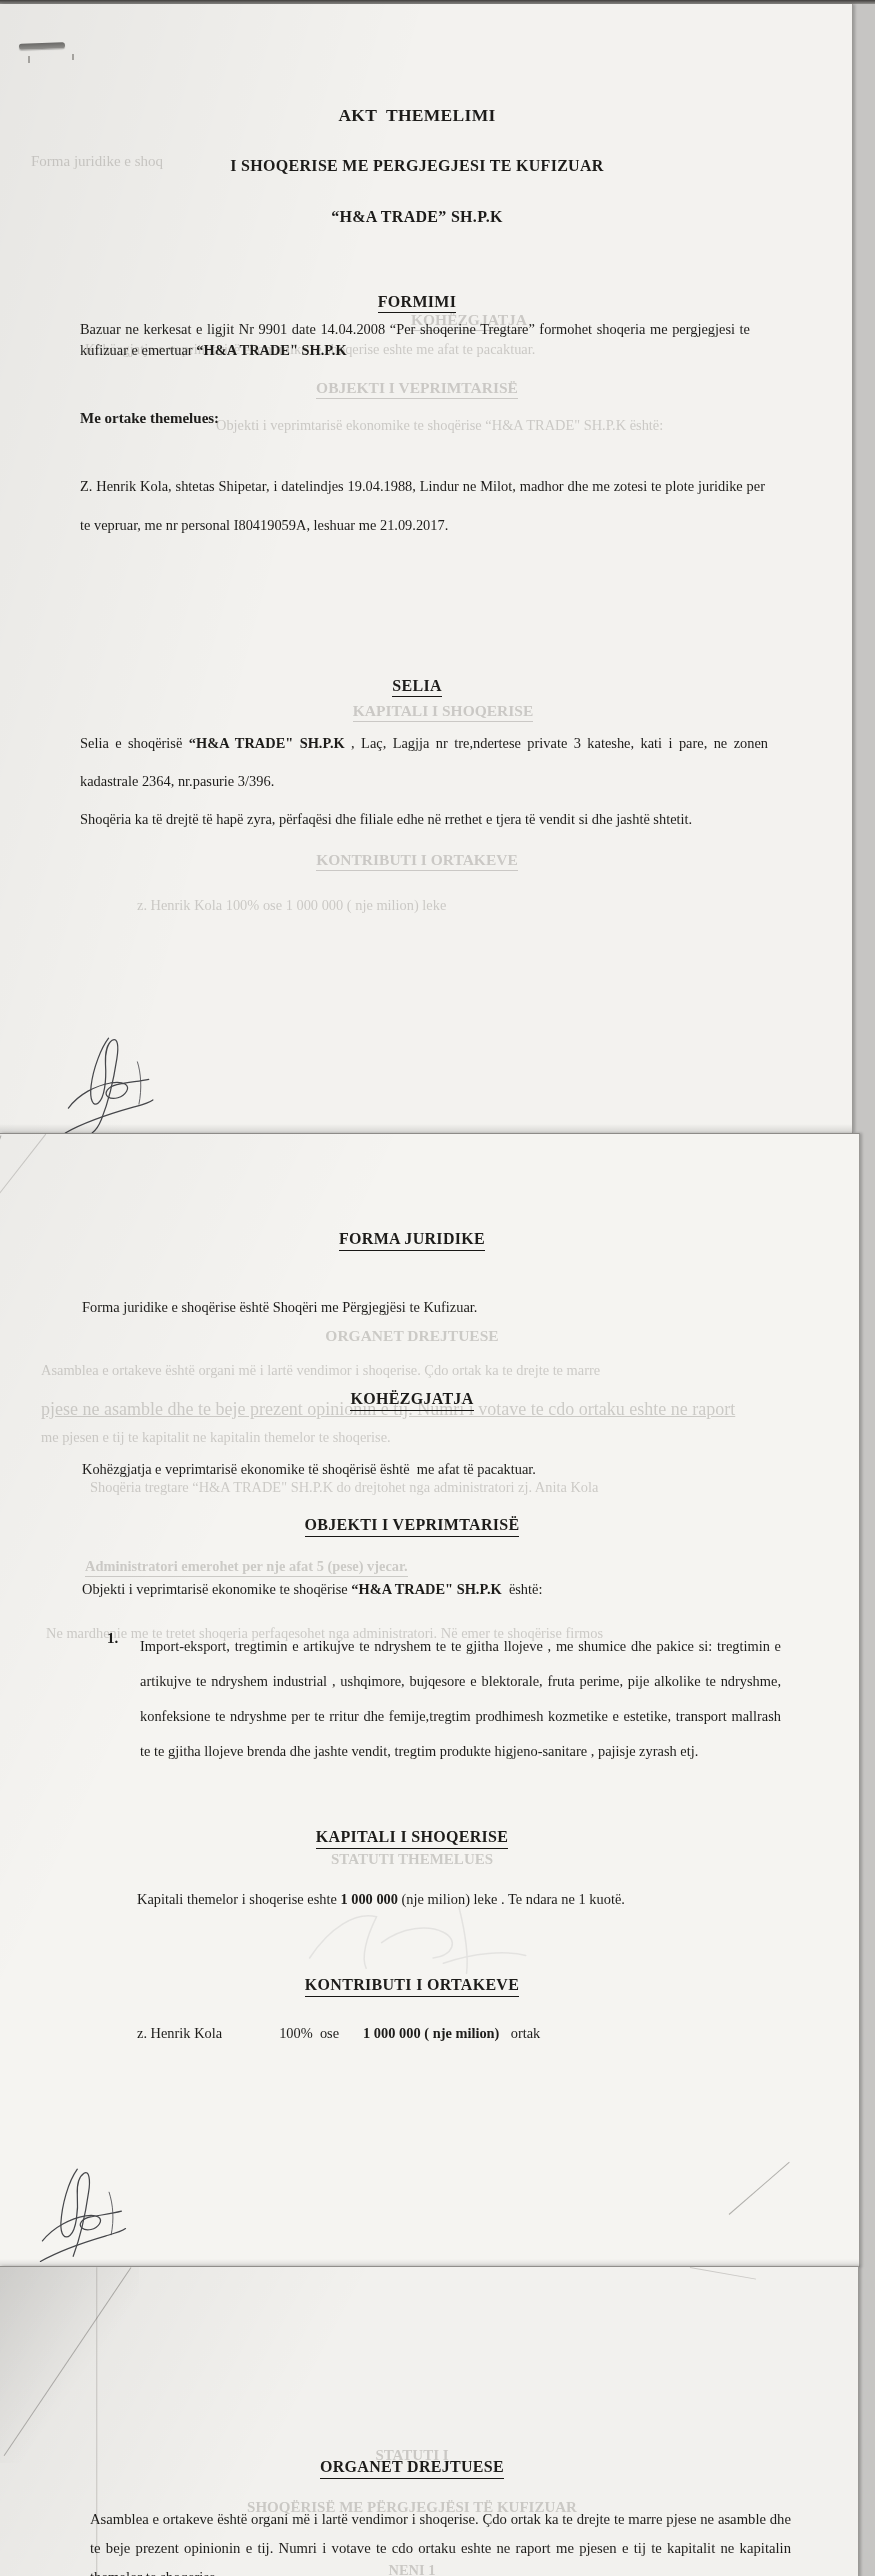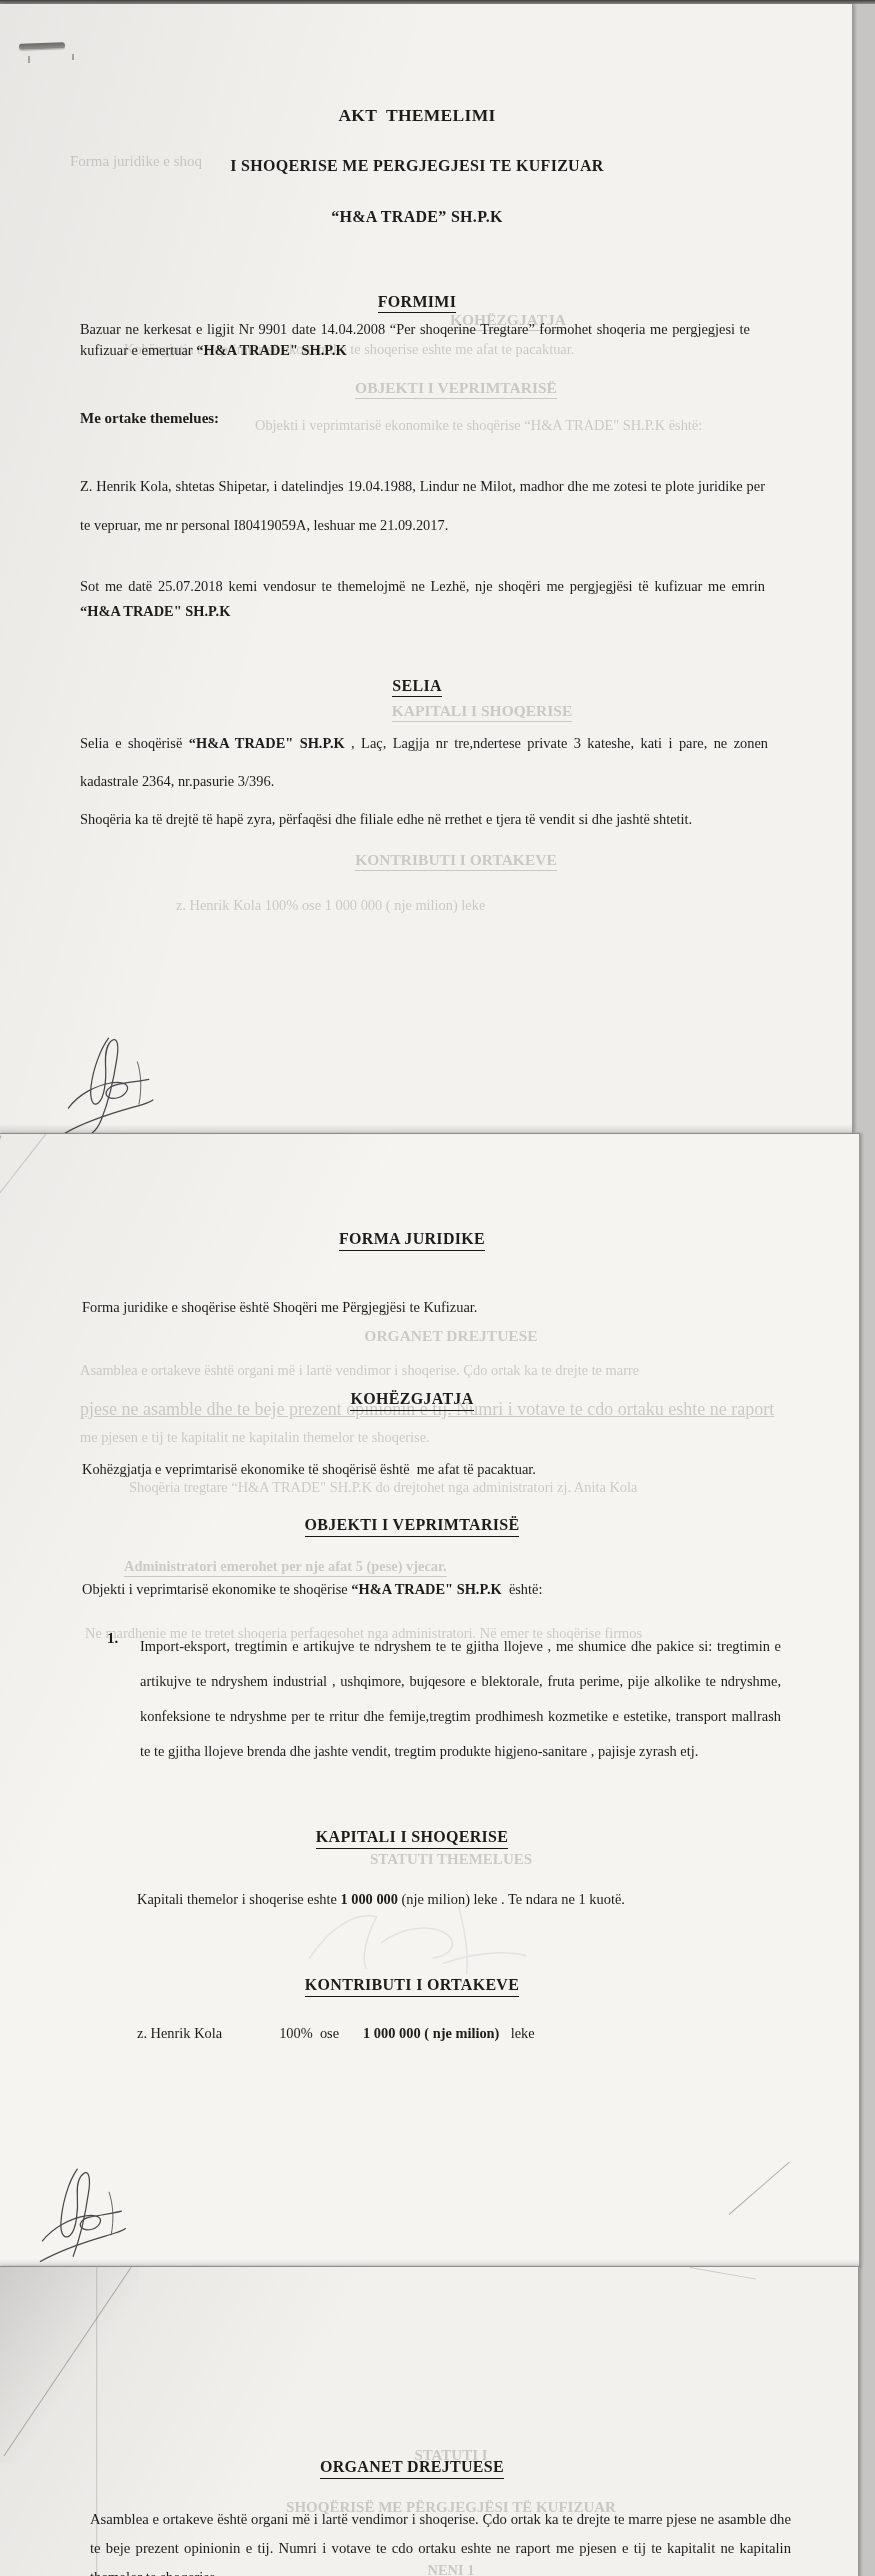--- a/index.html
+++ b/index.html
@@ -27,21 +27,21 @@
   .h    { font-weight:bold; font-size:16px; letter-spacing:0.3px; white-space:pre-wrap; }
   .h-xl { font-size:17.5px; }
   .u    { border-bottom:1.5px solid #181715; padding-bottom:1.5px; display:inline-block; line-height:1.15; }
   .body28 { font-size:14.4px; }
   .just { text-align:justify; }
   .pre  { white-space:pre-wrap; }
   .nowrap { white-space:nowrap; }
   b { font-weight:bold; }
 
   
-  .ghost   { color:#8f8c87; opacity:.40; filter:blur(0.3px); z-index:1;margin-left:39px; }
+  .ghost   { color:#8f8c87; opacity:.40; filter:blur(0.3px); z-index:1; }
   .ghost-u { border-bottom:1px solid currentColor; padding-bottom:1px; display:inline-block; }
   .ink { z-index:2; }
 
   
   .staple { position:absolute; left:18.5px; top:39px; width:46px; height:5.7px;
             background:linear-gradient(#6a6967,#908f8c); border-radius:2.6px;
             transform:rotate(-2deg); box-shadow:0 1px 1px rgba(0,0,0,.25); }
   .staple-tick { position:absolute; background:#a4a29e; }
   .crease { position:absolute; background:rgba(120,118,114,.55); height:1px; transform-origin:left center; }
   .crease-soft { position:absolute; background:rgba(100,98,95,.28); height:0.5px; transform-origin:left center; }
@@ -76,21 +76,20 @@
     <div class="tb ghost nowrap" style="left:85px; top:336px; font-size:14.4px;">Kohëzgjatja e veprimtarisë ekonomike te shoqerise eshte  me afat te pacaktuar.</div>
 
     <div class="tb ghost center" style="left:36px; top:374px; width:762px; font-size:15.5px; font-weight:bold;"><span class="ghost-u">OBJEKTI I VEPRIMTARISË</span></div>
 
     <div class="tb ghost nowrap" style="left:216px; top:412px; font-size:14.4px;">Objekti i veprimtarisë ekonomike te shoqërise “H&amp;A TRADE" SH.P.K  është:</div>
 
     <div class="tb body28 ink" style="left:80px; top:405px; font-weight:bold; font-size:15px;">Me ortake themelues:</div>
 
     <div class="tb body28 just ink" style="left:80px; top:463px; width:685px; line-height:39px;">Z. Henrik Kola, shtetas Shipetar, i datelindjes 19.04.1988, Lindur ne Milot, madhor  dhe me zotesi te plote juridike per te vepruar,  me nr personal I80419059A, leshuar me 21.09.2017.</div>
 
-    <div class="tb body28 just ink" style="left:80px; top:570px; width:685px; line-height:25px;"><span>Sot me datë 25.07.2018 kemi vendosur te themelojmë ne Lezhë, nje shoqëri me pergjegjësi të kufizuar me emrin </span><b>“H&amp;A TRADE" SH.P.K</b></div>
 
     <div class="tb center ink" style="left:36px; top:673px; width:762px;"><span class="h u">SELIA</span></div>
 
     <div class="tb ghost center" style="left:62px; top:697px; width:762px; font-size:15.5px; font-weight:bold;"><span class="ghost-u">KAPITALI I SHOQERISE</span></div>
 
     <div class="tb body28 just ink" style="left:80px; top:720px; width:688px; line-height:38px;"><span>Selia e shoqërisë </span><b>“H&amp;A TRADE" SH.P.K</b><span> , Laç, Lagjja nr tre,ndertese private 3 kateshe, kati i pare, ne zonen kadastrale 2364, nr.pasurie 3/396.</span></div>
 
     <div class="tb body28 just ink" style="left:80px; top:796px; width:688px; line-height:39px;">Shoqëria ka të drejtë të hapë zyra, përfaqësi dhe filiale edhe në rrethet e tjera të vendit si dhe jashtë shtetit.</div>
 
     <div class="tb ghost center" style="left:36px; top:846px; width:762px; font-size:15.5px; font-weight:bold;"><span class="ghost-u">KONTRIBUTI I ORTAKEVE</span></div>
@@ -150,21 +149,21 @@
       <g fill="none" stroke="#6a6a6e" stroke-width="3" stroke-linecap="round">
         <path d="M 40 120 C 80 60, 130 30, 170 40 C 150 80, 140 120, 150 140"></path>
         <path d="M 180 90 C 220 60, 270 55, 300 70 C 330 85, 320 115, 280 120"></path>
         <path d="M 330 20 C 340 60, 350 110, 345 150"></path>
         <path d="M 300 130 C 360 110, 420 105, 460 115"></path>
       </g>
     </svg>
 
     <div class="tb center ink" style="left:31px; top:842px; width:762px;"><span class="h u">KONTRIBUTI I ORTAKEVE</span></div>
 
-    <div class="tb body28 ink pre" style="left:137px; top:890px;"><span>z. Henrik Kola</span><span style="display:inline-block; width:57px;"></span><span>100%  ose</span><span style="display:inline-block; width:24px;"></span><b>1 000 000 ( nje milion)</b><span style="display:inline-block; width:11.3px;"></span><span>leke</span></div>
+    <div class="tb body28 ink pre" style="left:137px; top:890px;"><span>z. Henrik Kola</span><span style="display:inline-block; width:57px;"></span><span>100%  ose</span><span style="display:inline-block; width:24px;"></span><b>1 000 000 ( nje milion)</b><span style="display:inline-block; width:11.3px;"></span><span>ortak</span></div>
 
     <svg class="sig" style="left:37px; top:1030px;" width="116" height="100" viewBox="0 0 225 195">
       <g fill="none" stroke="#45464a" stroke-width="2.4" stroke-linecap="round">
         <path d="M 78 10 C 60 35, 48 80, 46 115 C 45 138, 54 148, 64 139 C 76 128, 80 92, 78 60 C 77 40, 82 24, 91 18 C 101 12, 104 30, 100 55 C 95 90, 85 140, 70 180"></path>
         <path d="M 10 150 C 32 122, 66 106, 94 101 C 118 97, 128 106, 121 117 C 114 128, 96 132, 87 125 C 79 118, 87 106, 104 103 C 126 99, 146 97, 164 92"></path>
         <path d="M 6 190 C 38 172, 86 154, 134 140 C 152 135, 164 132, 172 126"></path>
         <path d="M 140 55 C 148 80, 150 108, 144 138" stroke-width="1.6"></path>
       </g>
     </svg>
 

